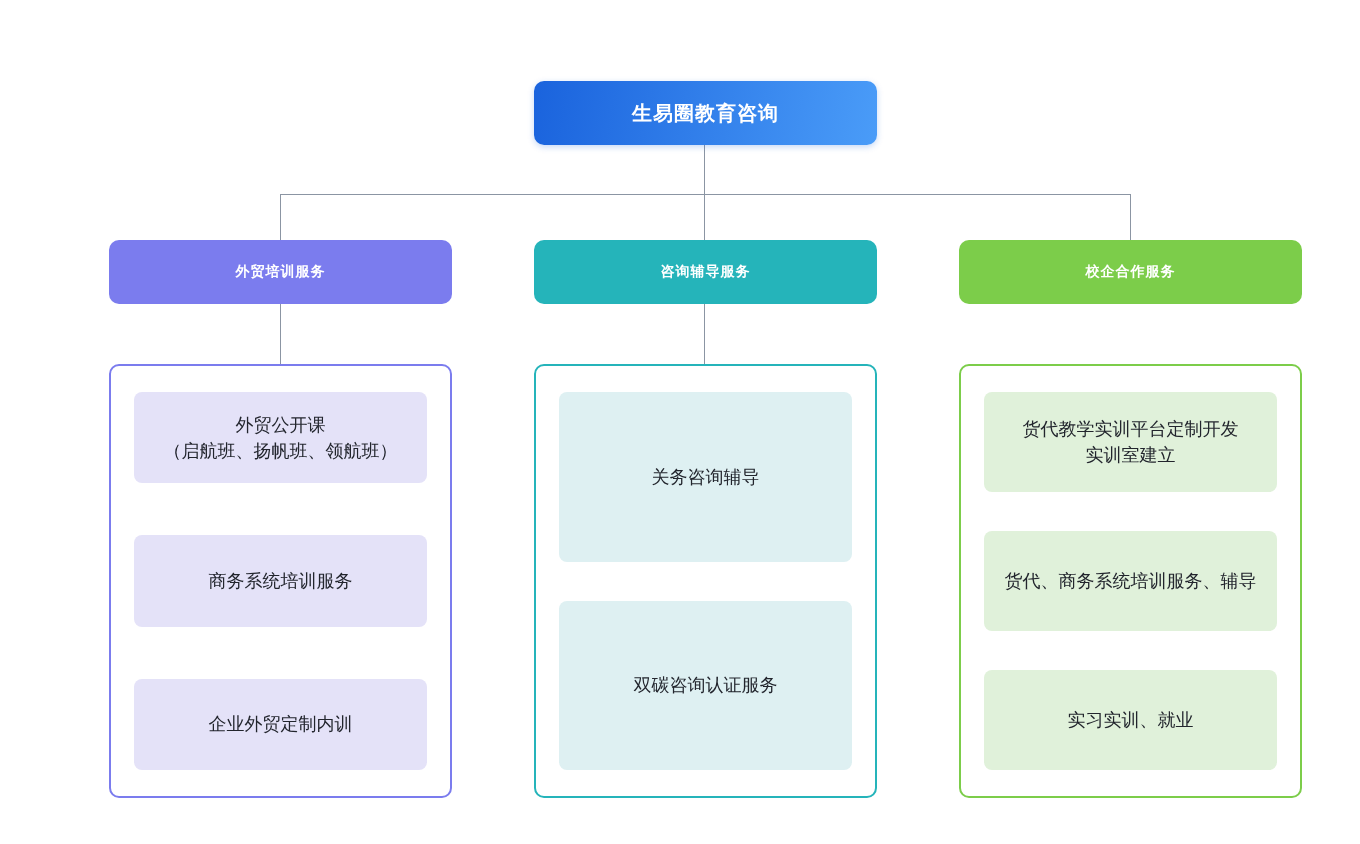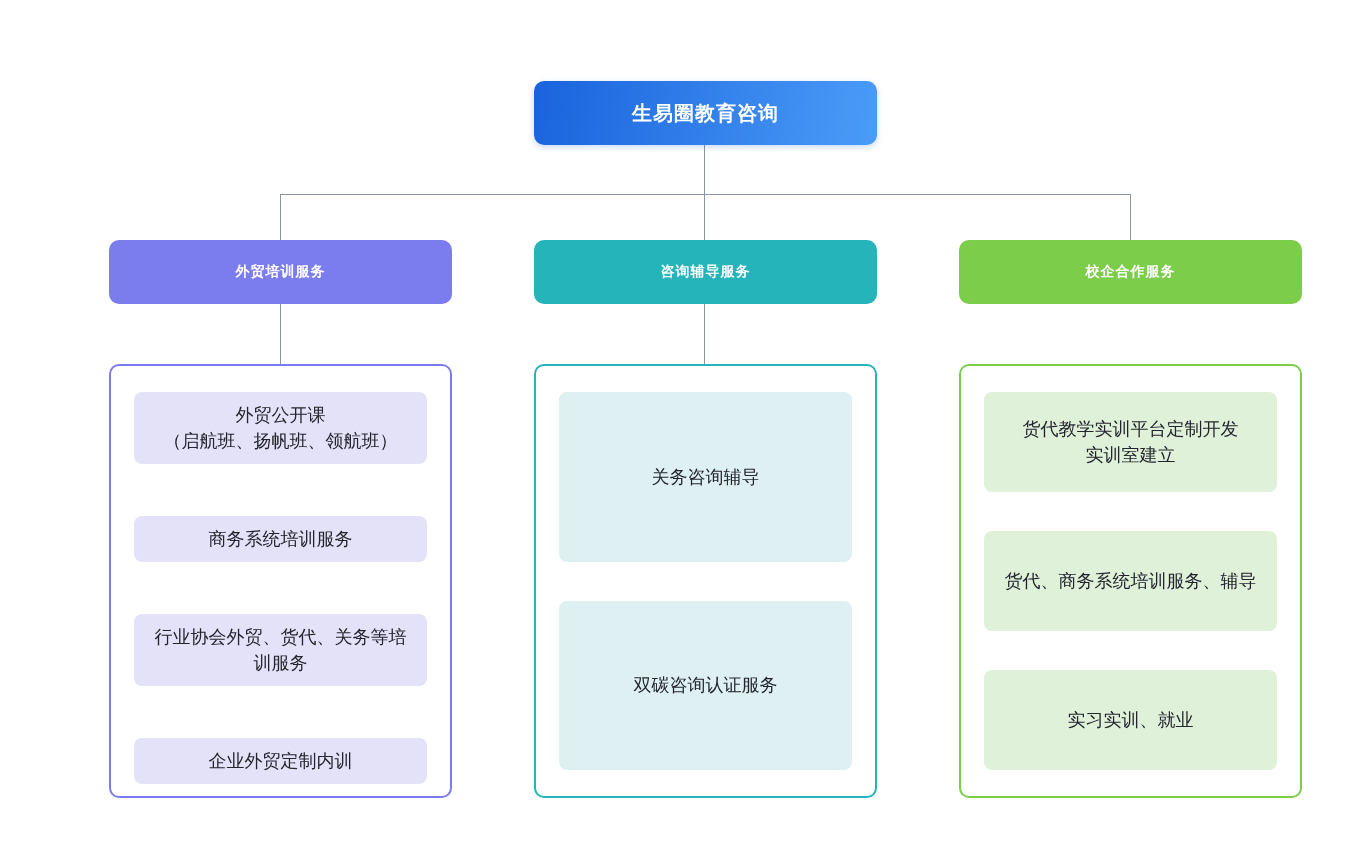--- a/index.html
+++ b/index.html
@@ -111,21 +111,20 @@
   <span>咨询辅导服务</span>
 </div>
 <div class="branch-header" id="hdr-2" style="--c: #7ccd4a; --bg: #e0f1da;">
   <span>校企合作服务</span>
 </div>
 
 <div class="branch-box" id="box-0" style="--c: #7b7cee; --bg: #e4e2f8;">
   <div class="service-item">外贸公开课
 （启航班、扬帆班、领航班）</div>
   <div class="service-item">商务系统培训服务</div>
-  <div class="service-item">行业协会外贸、货代、关务等培训服务</div>
   <div class="service-item">企业外贸定制内训</div>
 </div>
 
 <div class="branch-box" id="box-1" style="--c: #25b4ba; --bg: #def0f2;">
   <div class="service-item">关务咨询辅导</div>
   <div class="service-item">双碳咨询认证服务</div>
 </div>
 
 <div class="branch-box" id="box-2" style="--c: #7ccd4a; --bg: #e0f1da;">
   <div class="service-item">货代教学实训平台定制开发

